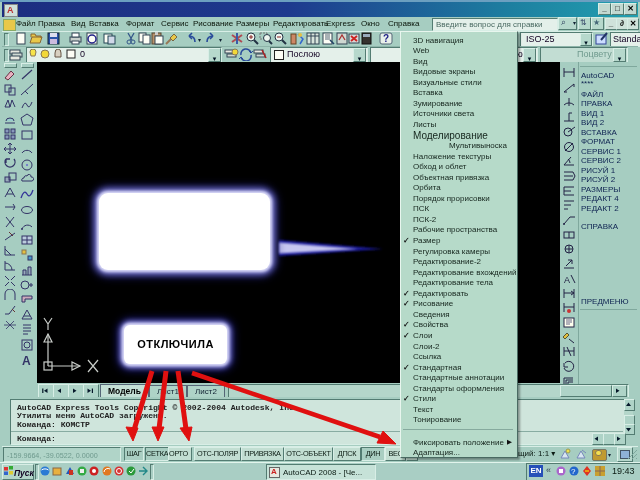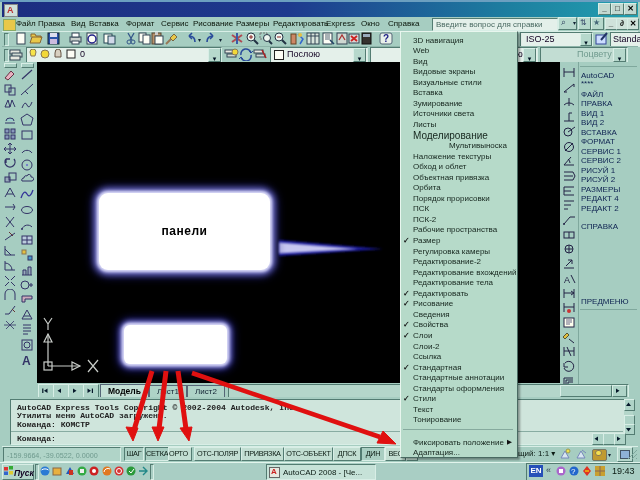--- a/index.html
+++ b/index.html
@@ -621,22 +621,22 @@
 <svg class="abs" style="left:270px;top:230px;" width="120" height="30" viewBox="0 0 120 30">
       <defs>
         <filter id="bl">
           <feGaussianBlur stdDeviation="1.2"></feGaussianBlur>
         </filter>
       </defs>
       <polygon points="9,10 113,19 9,26" fill="#1c1c9e" filter="url(#bl)"></polygon>
       <polygon points="9,12.5 88,19 9,23.5" fill="#c6c6f0" filter="url(#bl)"></polygon>
     </svg>
 <div class="abs" style="left:99px;top:193px;width:171px;height:77px;background:#fff;border-radius:9px;box-shadow:0 0 3px 2px #dcdcf8,0 0 6px 4px #8a8ad4,0 0 10px 6px #232387;"></div>
-<div class="abs" style="left:99px;top:193px;width:171px;height:77px;font:bold 12px 'Liberation Sans';color:#000;text-align:center;line-height:77px;letter-spacing:0.5px;">панели</div>
 <div class="abs" style="left:124px;top:325px;width:103px;height:39px;background:#fff;border-radius:6px;box-shadow:0 0 3px 2px #dcdcf8,0 0 5px 4px #8a8ad4,0 0 9px 6px #1c1c80;"></div>
+<div class="abs" style="left:124px;top:325px;width:103px;height:39px;font:bold 11px 'Liberation Sans';color:#000;text-align:center;line-height:39px;letter-spacing:0.5px;">ОТКЛЮЧИЛА</div>
 <div class="abs" style="left:37px;top:383px;width:523px;height:14px;background:#a6cdc1;"></div>
 <div class="abs ras" style="left:38px;top:384px;width:14px;height:12px;background:#aed3c7;"></div>
 <svg class="abs" style="left:41px;top:387px;" width="8" height="8" viewBox="0 0 8 8">
       <polygon points="6.5,1.5 6.5,6 3,3.75" fill="#06182a"></polygon>
       <rect x="1.2" y="1.5" width="1.2" height="4.5" fill="#06182a"></rect>
     </svg>
 <div class="abs ras" style="left:53px;top:384px;width:14px;height:12px;background:#aed3c7;"></div>
 <svg class="abs" style="left:56px;top:387px;" width="8" height="8" viewBox="0 0 8 8">
       <polygon points="5,1.5 5,6 1.5,3.75" fill="#06182a"></polygon>
     </svg>

